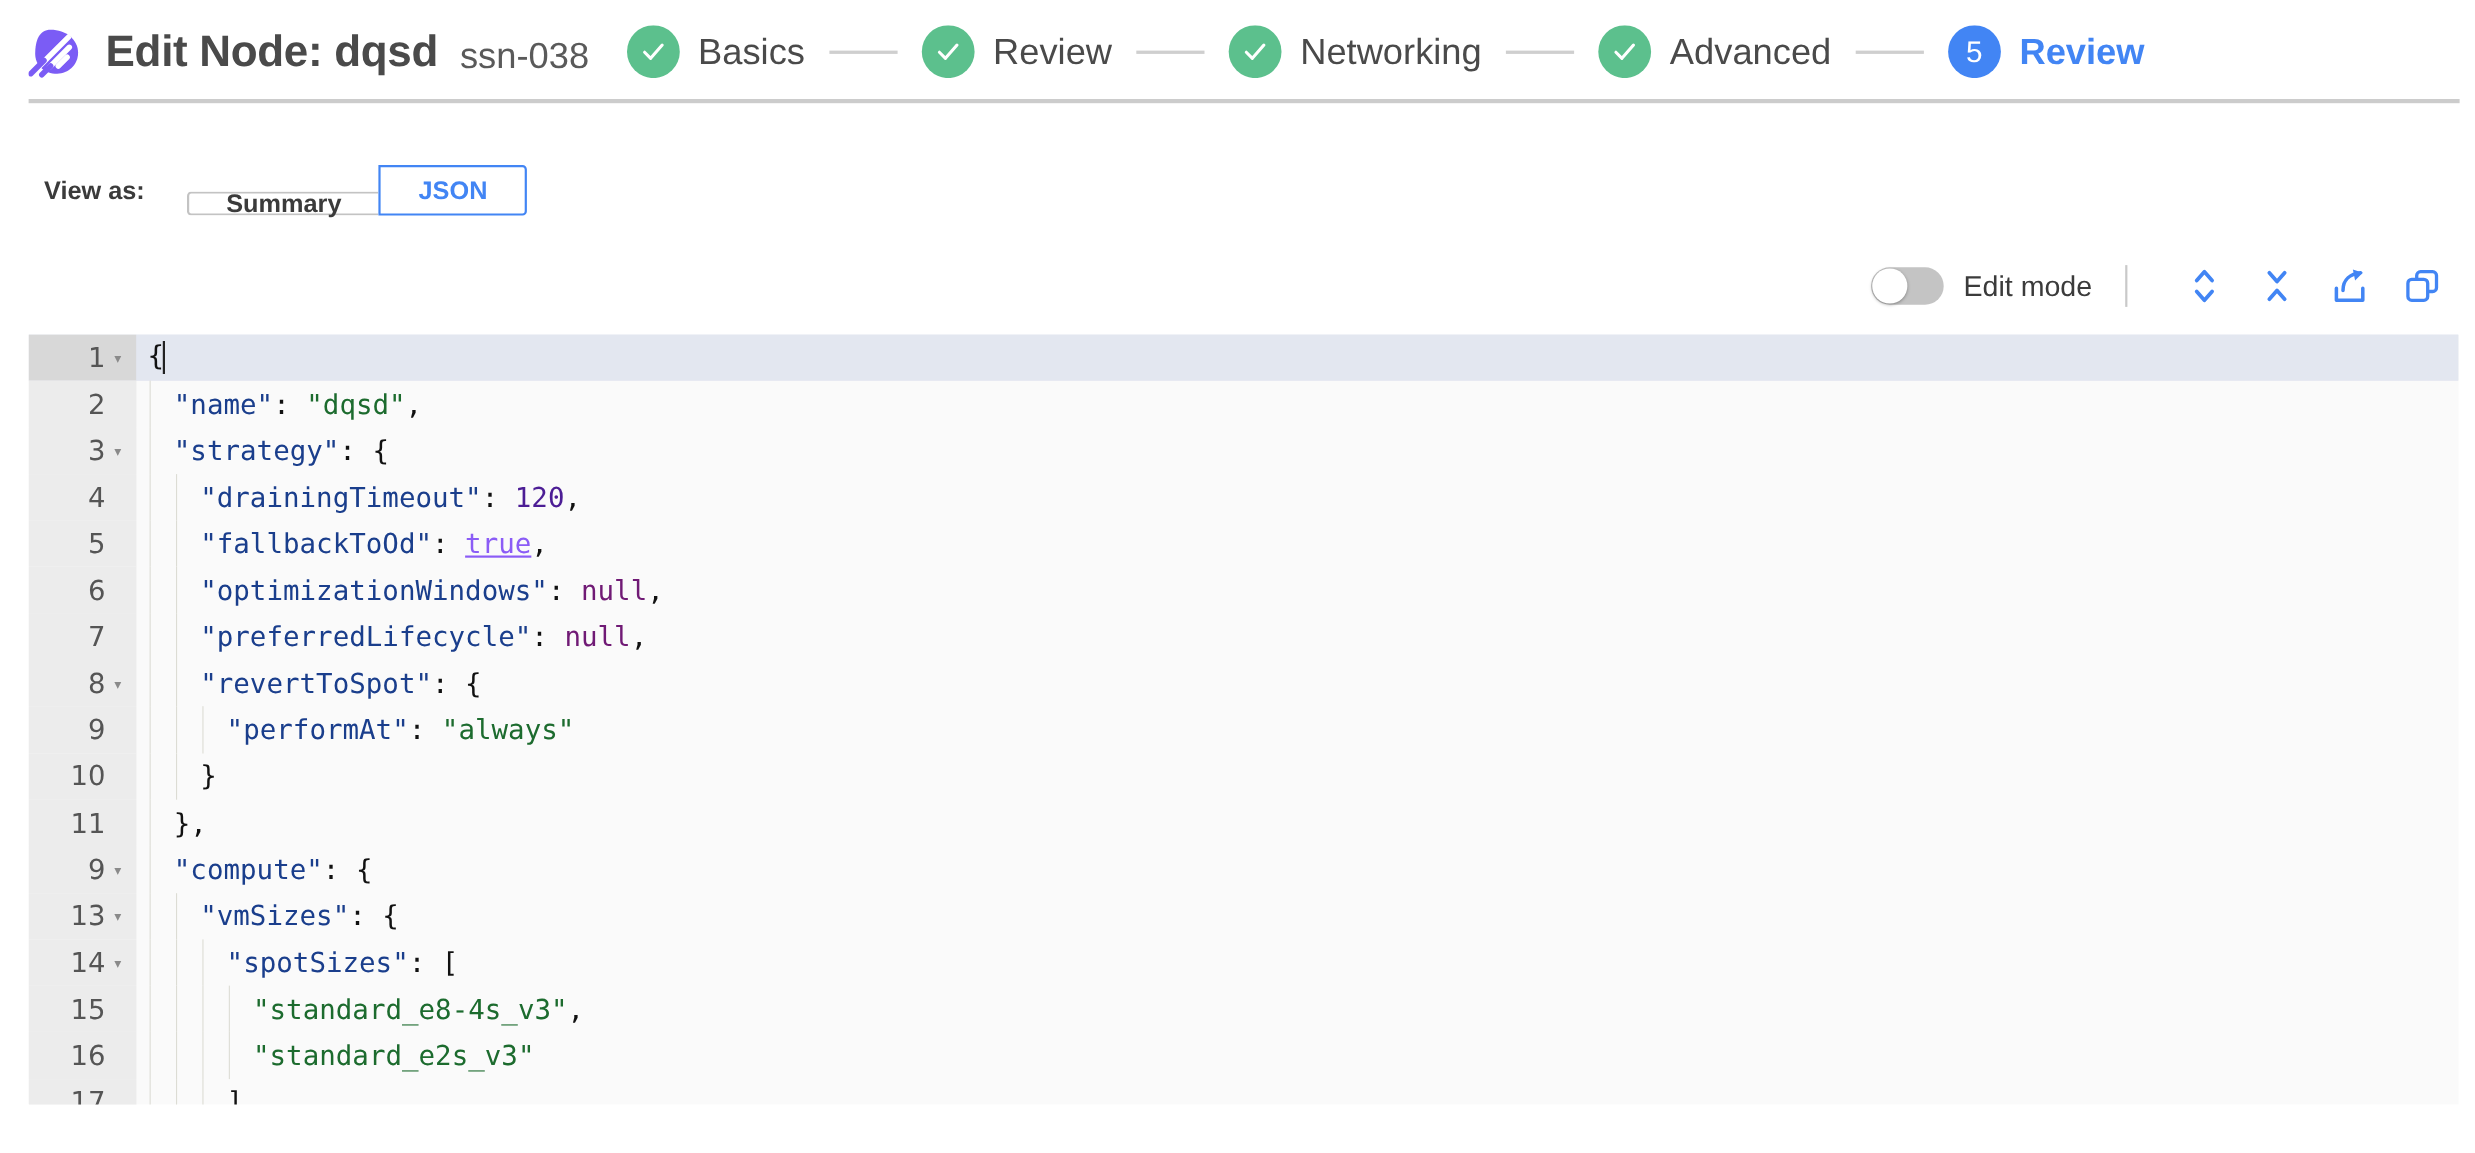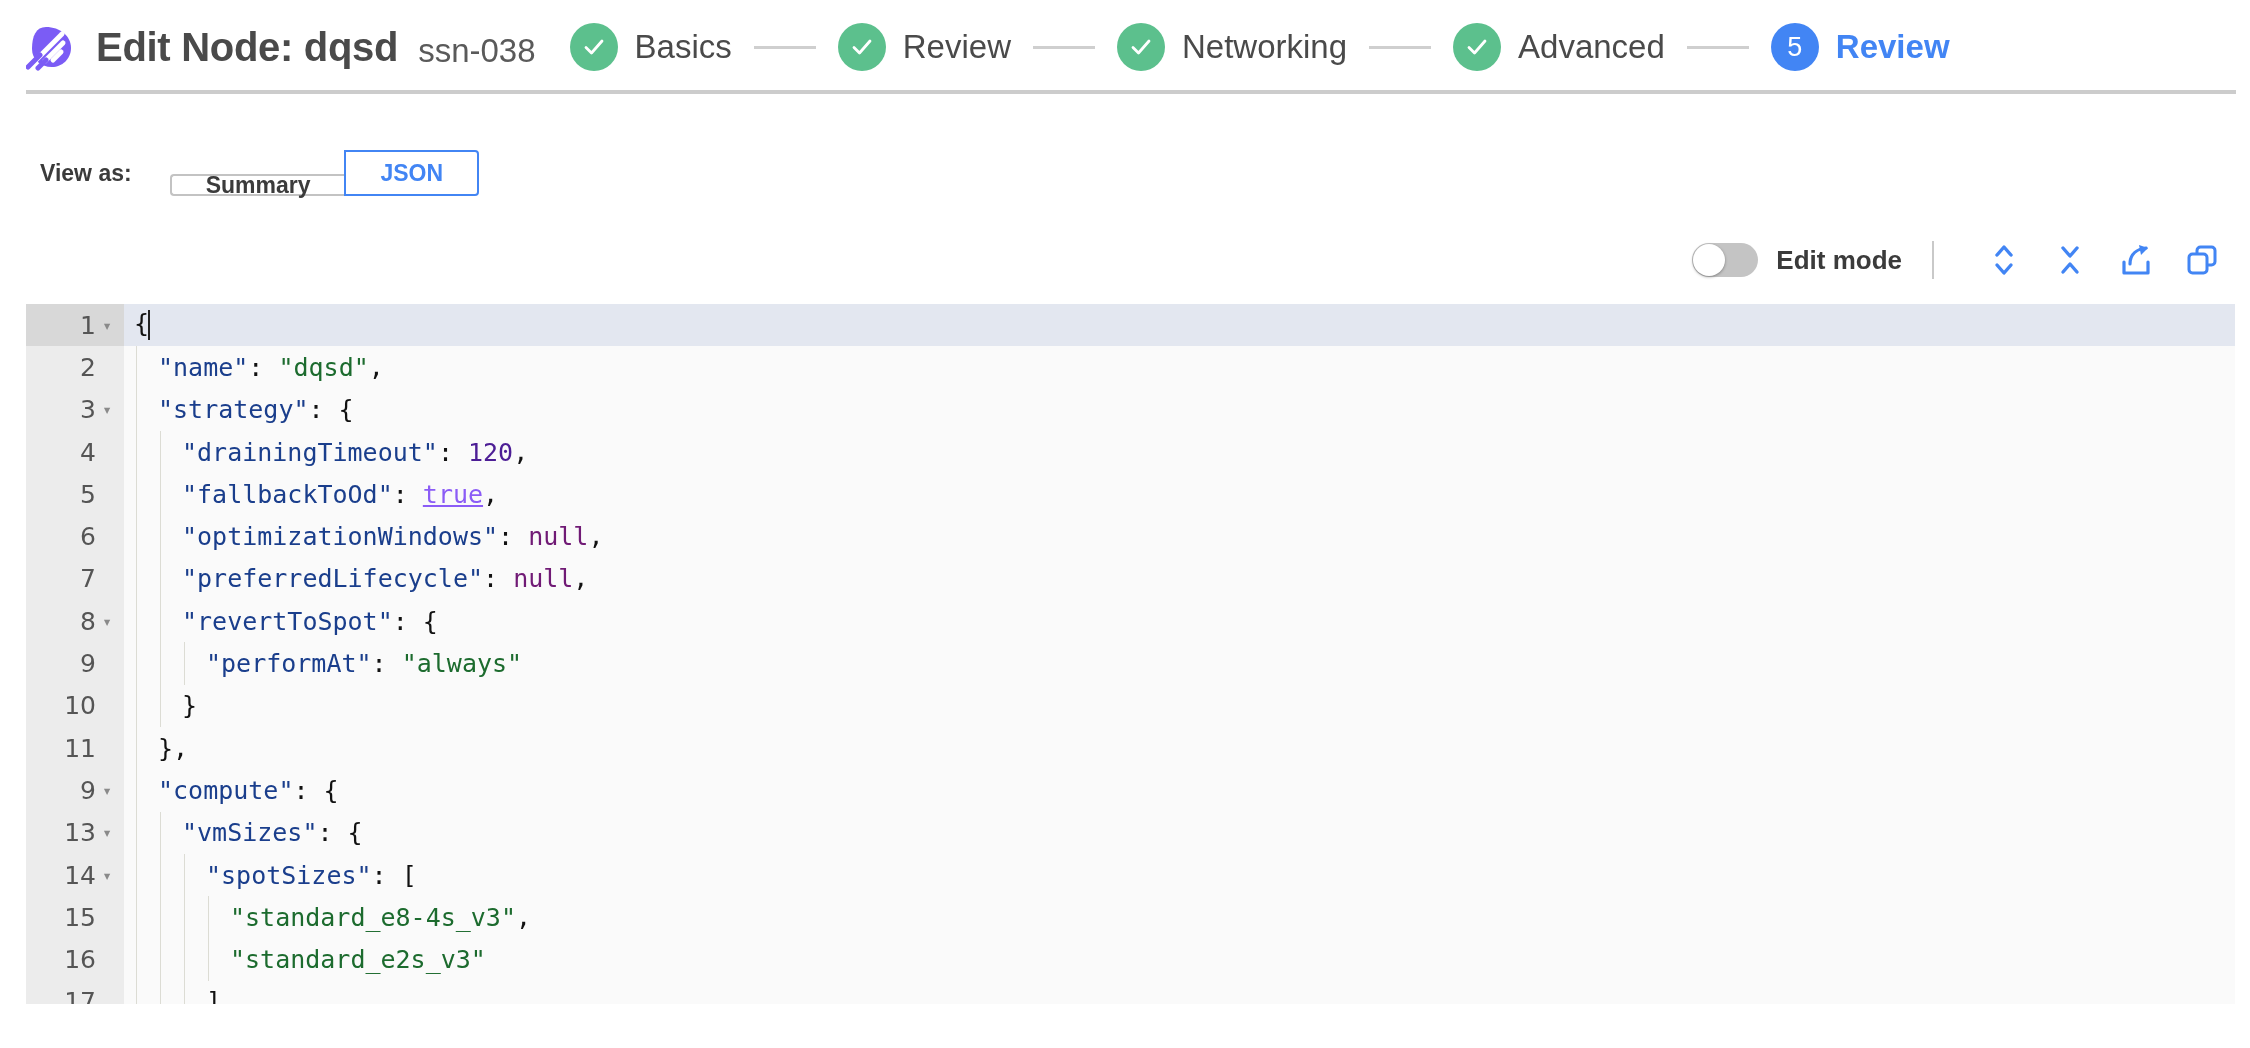--- a/index.html
+++ b/index.html
@@ -179,21 +179,21 @@
     top: 1px;
     left: 1px;
     width: 32px;
     height: 32px;
     border-radius: 50%;
     background: #ffffff;
     box-shadow: 0 1px 3px rgba(0,0,0,0.35);
   }
   .toggle-label {
     font-size: 26px;
-    font-weight: bold;
+    font-weight: normal;
     color: #3b3b3b;
     margin-left: 18px;
   }
   .toolbar-divider {
     width: 2px;
     height: 38px;
     background: #c9c9c9;
     margin: 0 26px 0 30px;
   }
   .tool-icon {

